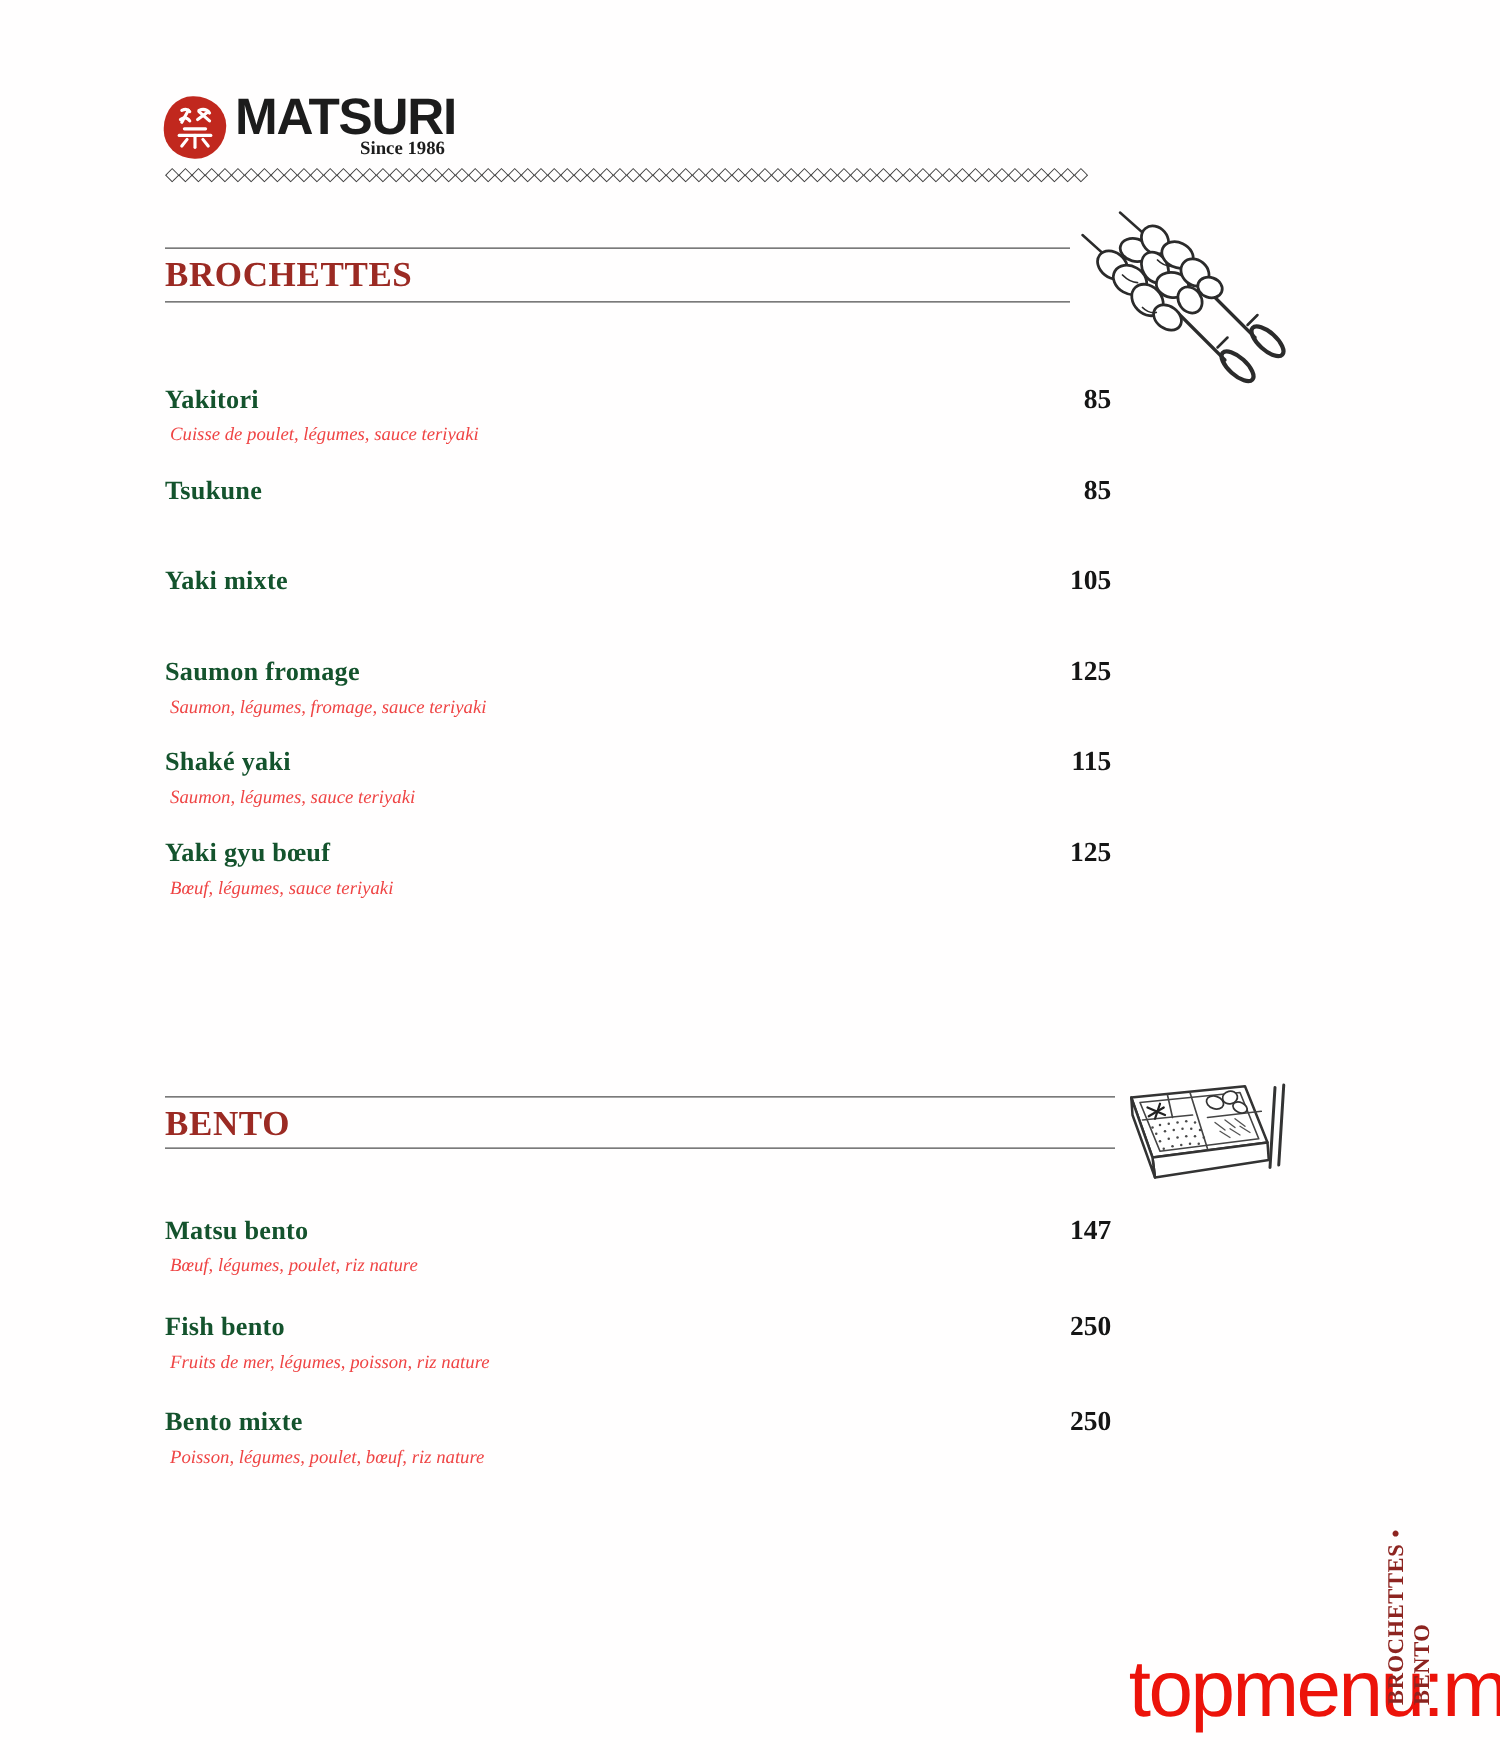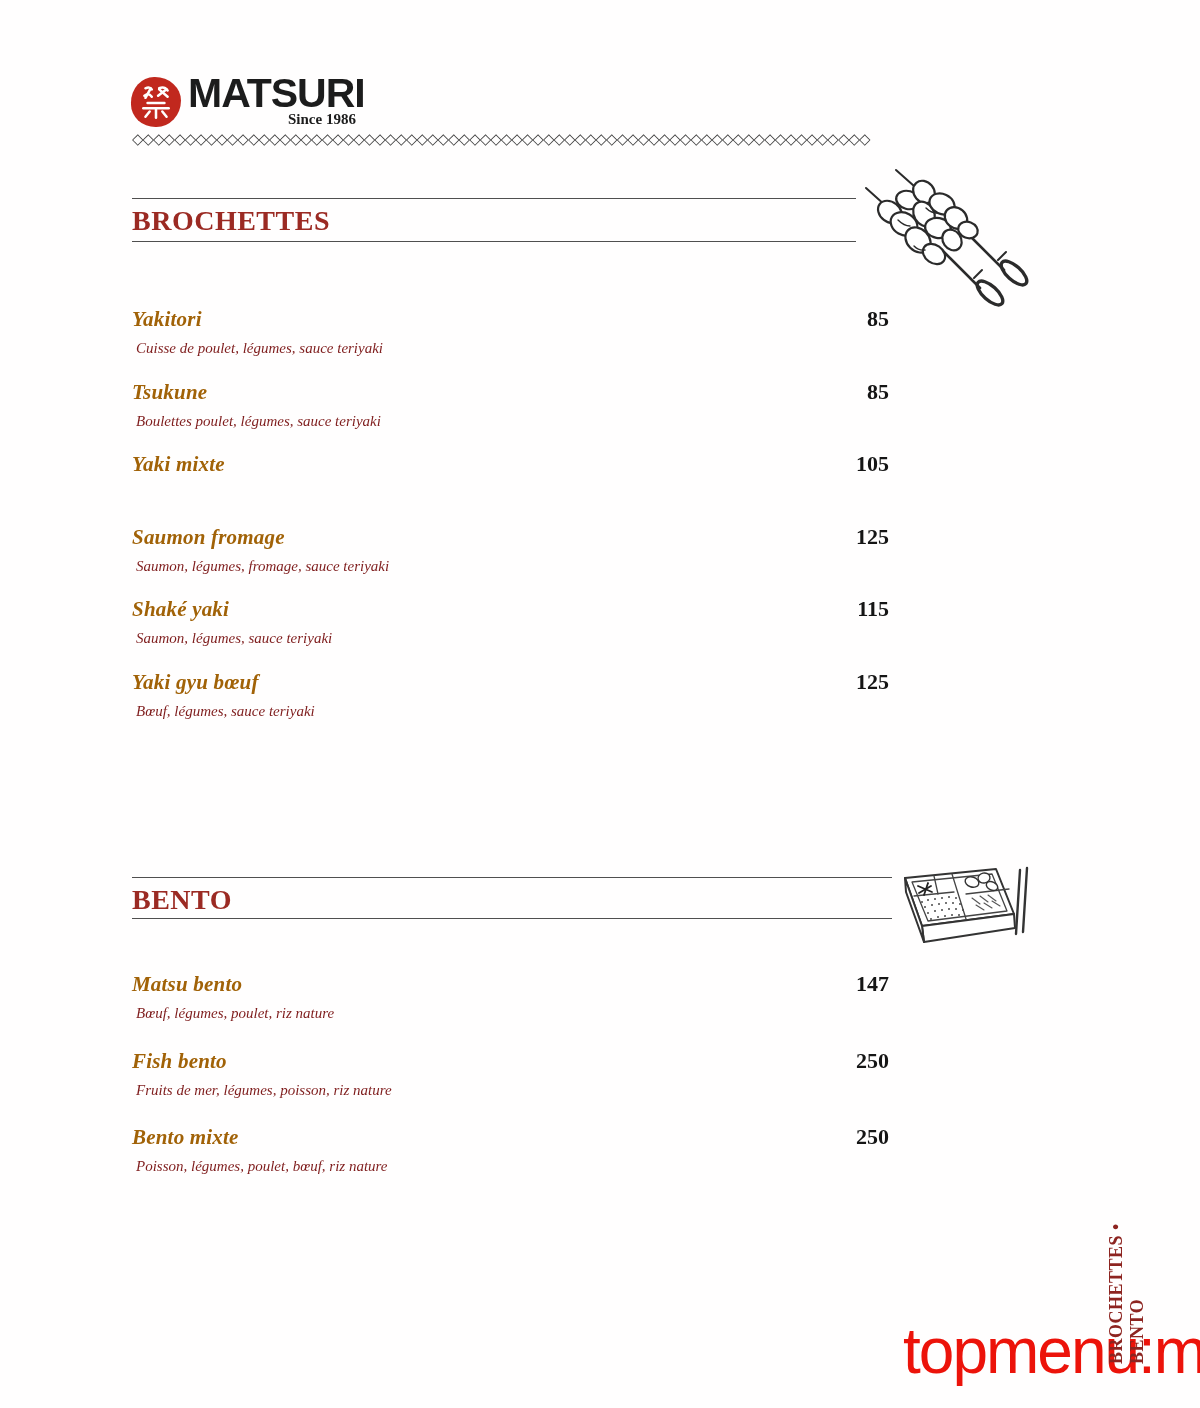--- a/index.html
+++ b/index.html
@@ -49,23 +49,23 @@
   .skewers { position:absolute; left:856px; top:162px; width:178px; height:148px; background:#fffefe; }
   .bento-img { position:absolute; left:892px; top:842px; width:172px; height:118px; background:#fffefe; }
 
   
   .menu-list { position:absolute; left:132px; width:757px; }
   .list-brochettes { top:306px; }
   .list-brochettes .menu-item { height:72.5px; }
   .list-bento { top:971px; }
   .list-bento .menu-item { height:76.5px; }
   .item-head { display:flex; justify-content:space-between; align-items:baseline; }
-  .item-name { font-size:21px; font-weight:bold; color:#a16207; line-height:26px; letter-spacing:0.2px;font-style:italic; }
+  .item-name { font-size:21px; font-weight:bold; color:#14532d; line-height:26px; letter-spacing:0.2px; }
   .item-price { font-size:22px; font-weight:bold; color:#151515; line-height:26px; }
-  .item-desc { font-size:15px; font-style:italic; color:#7f1d1d; line-height:19px; margin:7px 0 0 4px; }
+  .item-desc { font-size:15px; font-style:italic; color:#ef4444; line-height:19px; margin:7px 0 0 4px; }
 
   
   .side-label {
     position:absolute; left:1106px; top:1164px; height:200px;
     writing-mode:vertical-rl; transform:rotate(180deg);
     display:flex; align-items:center;
     font-family:"Liberation Serif", serif; font-weight:bold;
     font-size:18px; letter-spacing:0.5px;
     color:var(--side-red, #8d2420); z-index:3;
   }
@@ -141,21 +141,20 @@
           <span class="item-name">Yakitori</span>
           <span class="item-price">85</span>
         </div>
         <div class="item-desc">Cuisse de poulet, légumes, sauce teriyaki</div>
       </div>
       <div class="menu-item">
         <div class="item-head">
           <span class="item-name">Tsukune</span>
           <span class="item-price">85</span>
         </div>
-        <div class="item-desc">Boulettes poulet, légumes, sauce teriyaki</div>
       </div>
       <div class="menu-item">
         <div class="item-head">
           <span class="item-name">Yaki mixte</span>
           <span class="item-price">105</span>
         </div>
       </div>
       <div class="menu-item">
         <div class="item-head">
           <span class="item-name">Saumon fromage</span>

